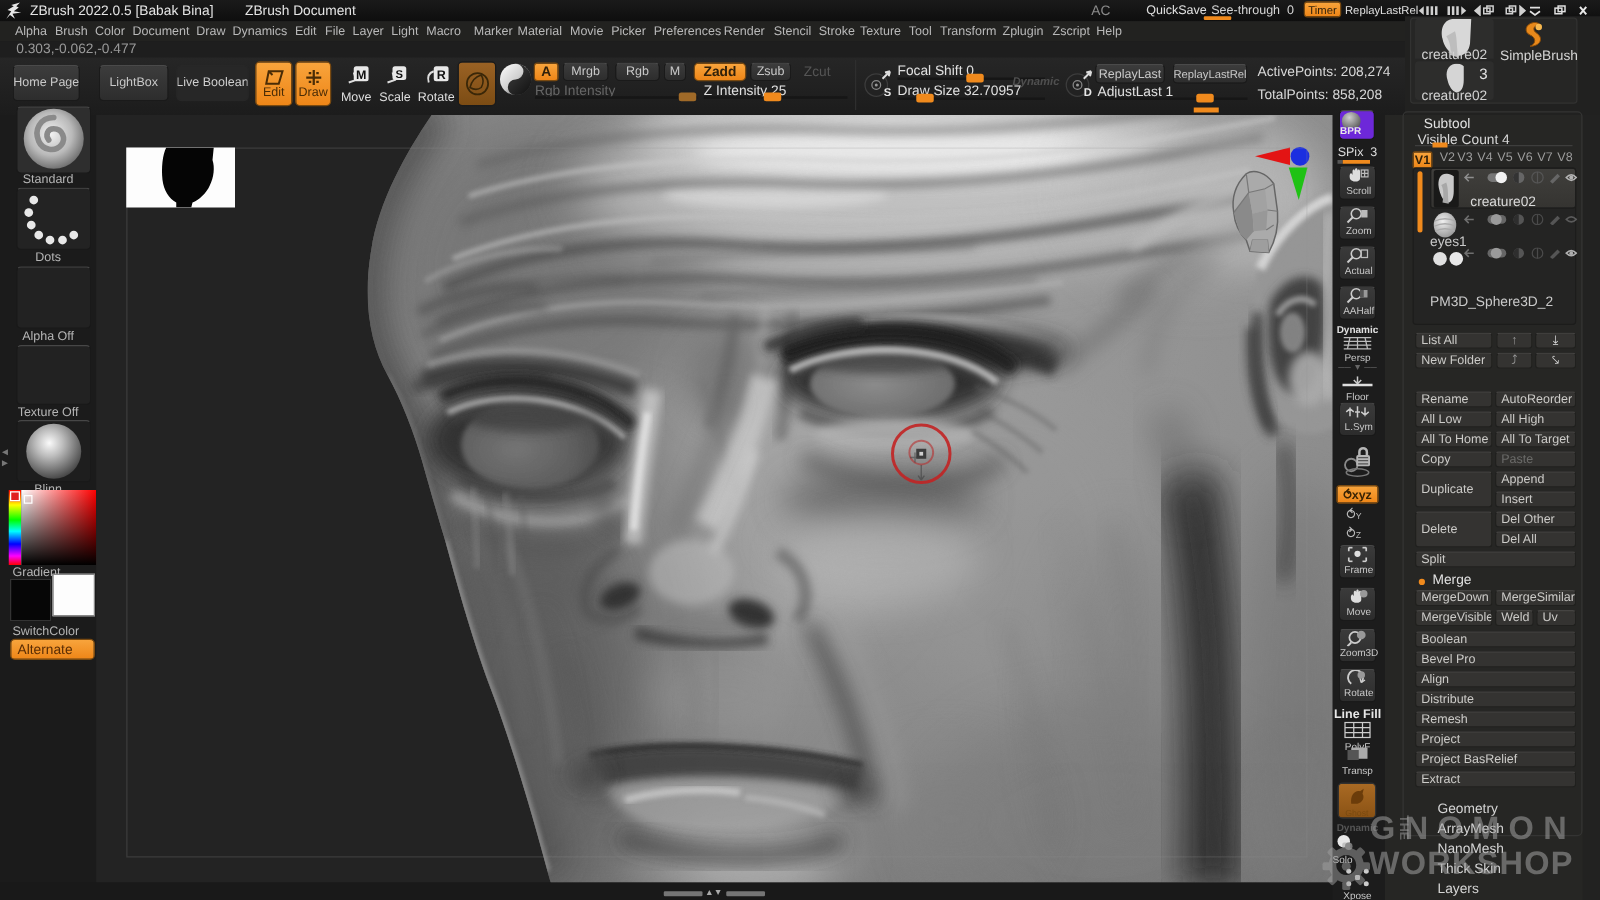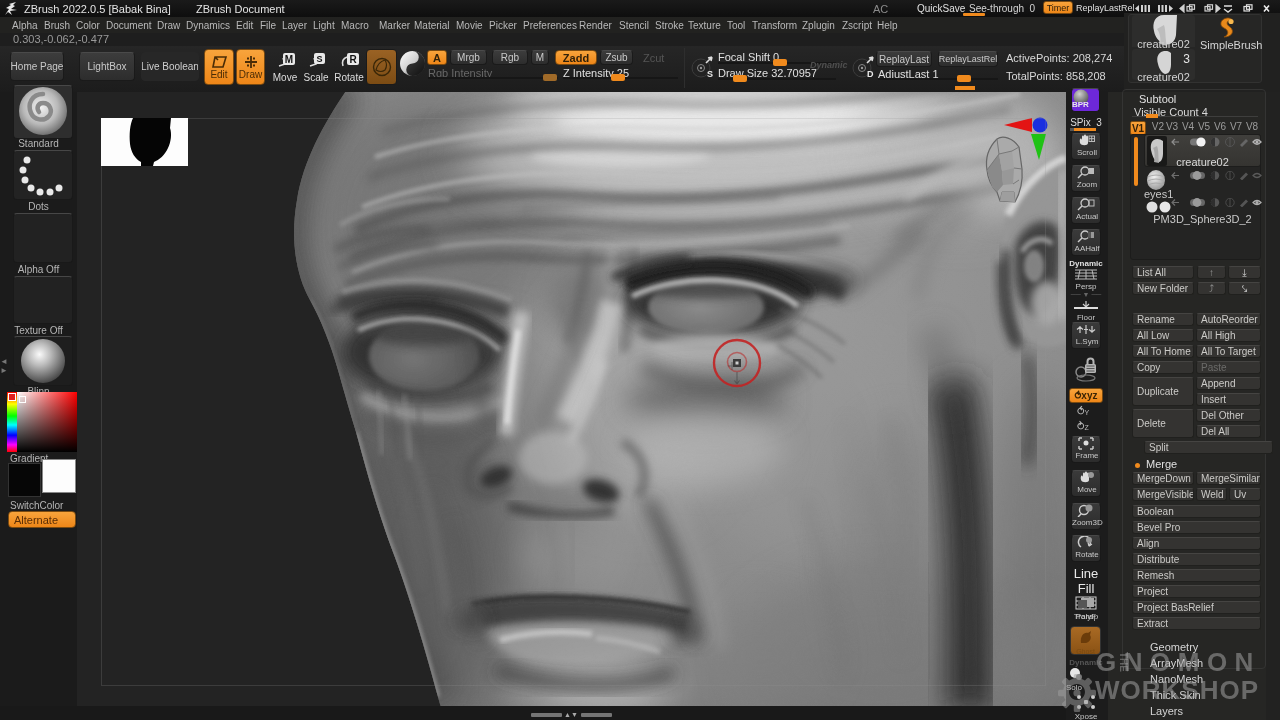--- a/index.html
+++ b/index.html
@@ -590,21 +590,21 @@
       </svg>
   <div class="abs" style="left:0;top:14px;width:30px">Zoom3D</div></div>
  <div class="sbtn" style="left:5px;top:443px;width:30px;height:27px;text-align:center">
   <svg width="18" height="13" viewBox="0 0 18 13">
         <path d="M4 11 A6 6 0 1 1 12 10" fill="none" stroke="#ccc" stroke-width="1.5"></path>
         <path d="M12 10 l3 -2 M12 10 l-1 -3.5" stroke="#ccc" stroke-width="1.2"></path>
         <circle cx="12" cy="4" r="3" fill="#999"></circle>
       </svg>
   <div class="abs" style="left:0;top:14px;width:30px">Rotate</div></div>
  <div class="abs" style="left:0;top:474px;width:40px;text-align:center">
-  <div style="font-weight:normal;font-size:13px;color:#e8e8e8">Line Fill</div>
+  <div style="font-weight:bold;font-size:10px;color:#e8e8e8">Line Fill</div>
   <svg width="22" height="14" viewBox="0 0 22 14">
         <rect x="1" y="1" width="20" height="12" fill="none" stroke="#ccc"></rect>
         <path d="M1 5 H21 M1 9 H21 M8 1 V13 M15 1 V13" stroke="#ccc"></path>
       </svg>
   <div>PolyF</div></div>
  <div class="abs" style="left:0;top:504px;width:40px;text-align:center">
   <svg width="20" height="14" viewBox="0 0 20 14">
         <rect x="5" y="2" width="13" height="9" fill="#aaa"></rect>
         <rect x="2" y="4" width="9" height="8" fill="#555"></rect>
       </svg>
@@ -714,42 +714,42 @@
       <rect x="20" y="1" width="15" height="7" rx="3.5" fill="#666"></rect>
       <circle cx="27" cy="4.5" r="4.4" fill="#9a9a9a"></circle>
       <circle cx="45" cy="4.5" r="4.2" fill="#555"></circle>
       <path d="M45 0.3 A4.2 4.2 0 0 0 45 8.7Z" fill="#2e2e2e"></path>
       <circle cx="60" cy="4.5" r="4.2" fill="none" stroke="#4a4a4a"></circle>
       <path d="M60 0.3 V8.7" stroke="#4a4a4a"></path>
       <path d="M70 7.5 L76 1.5 l2 2 -6 6Z" fill="#555"></path>
       <path d="M83 4.5 Q87 0.5 91 4.5 Q87 8.5 83 4.5Z" fill="none" stroke="#b0b0b0" stroke-width="1.2"></path>
       <circle cx="87" cy="4.5" r="1.5" fill="#b0b0b0"></circle>
     </svg>
- <div class="abs tlbl" style="left:36px;top:121px;width:117px;text-align:center;color:#c9c9c9">PM3D_Sphere3D_2</div>
+ <div class="abs tlbl" style="left:36px;top:144px;width:117px;color:#c9c9c9">PM3D_Sphere3D_2</div>
  <div class="rbtn" style="left:24px;top:174px;width:62px;height:13px">List All</div>
  <div class="rbtn" style="left:89px;top:174px;width:29px;height:13px;justify-content:center;padding:0;color:#999">↑</div>
  <div class="rbtn" style="left:120px;top:174px;width:33px;height:13px;justify-content:center;padding:0;color:#ddd">⤓</div>
  <div class="rbtn" style="left:24px;top:190px;width:62px;height:13px">New Folder</div>
  <div class="rbtn" style="left:89px;top:190px;width:29px;height:13px;justify-content:center;padding:0;color:#999">⤴</div>
  <div class="rbtn" style="left:120px;top:190px;width:33px;height:13px;justify-content:center;padding:0;color:#ddd">⤥</div>
  <div class="rbtn" style="left:24px;top:221px;width:62px;height:13px">Rename</div>
  <div class="rbtn" style="left:88px;top:221px;width:65px;height:13px">AutoReorder</div>
  <div class="rbtn" style="left:24px;top:237px;width:62px;height:13px">All Low</div>
  <div class="rbtn" style="left:88px;top:237px;width:65px;height:13px">All High</div>
  <div class="rbtn" style="left:24px;top:253px;width:62px;height:13px">All To Home</div>
  <div class="rbtn" style="left:88px;top:253px;width:65px;height:13px">All To Target</div>
  <div class="rbtn" style="left:24px;top:269px;width:62px;height:13px">Copy</div>
  <div class="rbtn" style="left:88px;top:269px;width:65px;height:13px;color:#6b6b69">Paste</div>
  <div class="rbtn" style="left:24px;top:285px;width:62px;height:29px">Duplicate</div>
  <div class="rbtn" style="left:88px;top:285px;width:65px;height:13px">Append</div>
  <div class="rbtn" style="left:88px;top:301px;width:65px;height:13px">Insert</div>
  <div class="rbtn" style="left:24px;top:317px;width:62px;height:29px">Delete</div>
  <div class="rbtn" style="left:88px;top:317px;width:65px;height:13px">Del Other</div>
  <div class="rbtn" style="left:88px;top:333px;width:65px;height:13px">Del All</div>
- <div class="rbtn" style="left:36px;top:349px;width:129px;height:13px">Split</div>
+ <div class="rbtn" style="left:24px;top:349px;width:129px;height:13px">Split</div>
  <div class="abs" style="left:27px;top:371px;width:5px;height:5px;background:#f08a1d;border-radius:50%"></div>
  <span class="tlbl" style="left:38px;top:366px;color:#e0e0e0">Merge</span>
  <div class="rbtn" style="left:24px;top:380px;width:62px;height:13px">MergeDown</div>
  <div class="rbtn" style="left:88px;top:380px;width:65px;height:13px">MergeSimilar</div>
  <div class="rbtn" style="left:24px;top:396px;width:62px;height:13px">MergeVisible</div>
  <div class="rbtn" style="left:88px;top:396px;width:31px;height:13px">Weld</div>
  <div class="rbtn" style="left:121px;top:396px;width:32px;height:13px">Uv</div>
  <div class="rbtn" style="left:24px;top:413px;width:129px;height:13px">Boolean</div>
  <div class="rbtn" style="left:24px;top:429px;width:129px;height:13px">Bevel Pro</div>
  <div class="rbtn" style="left:24px;top:445px;width:129px;height:13px">Align</div>

